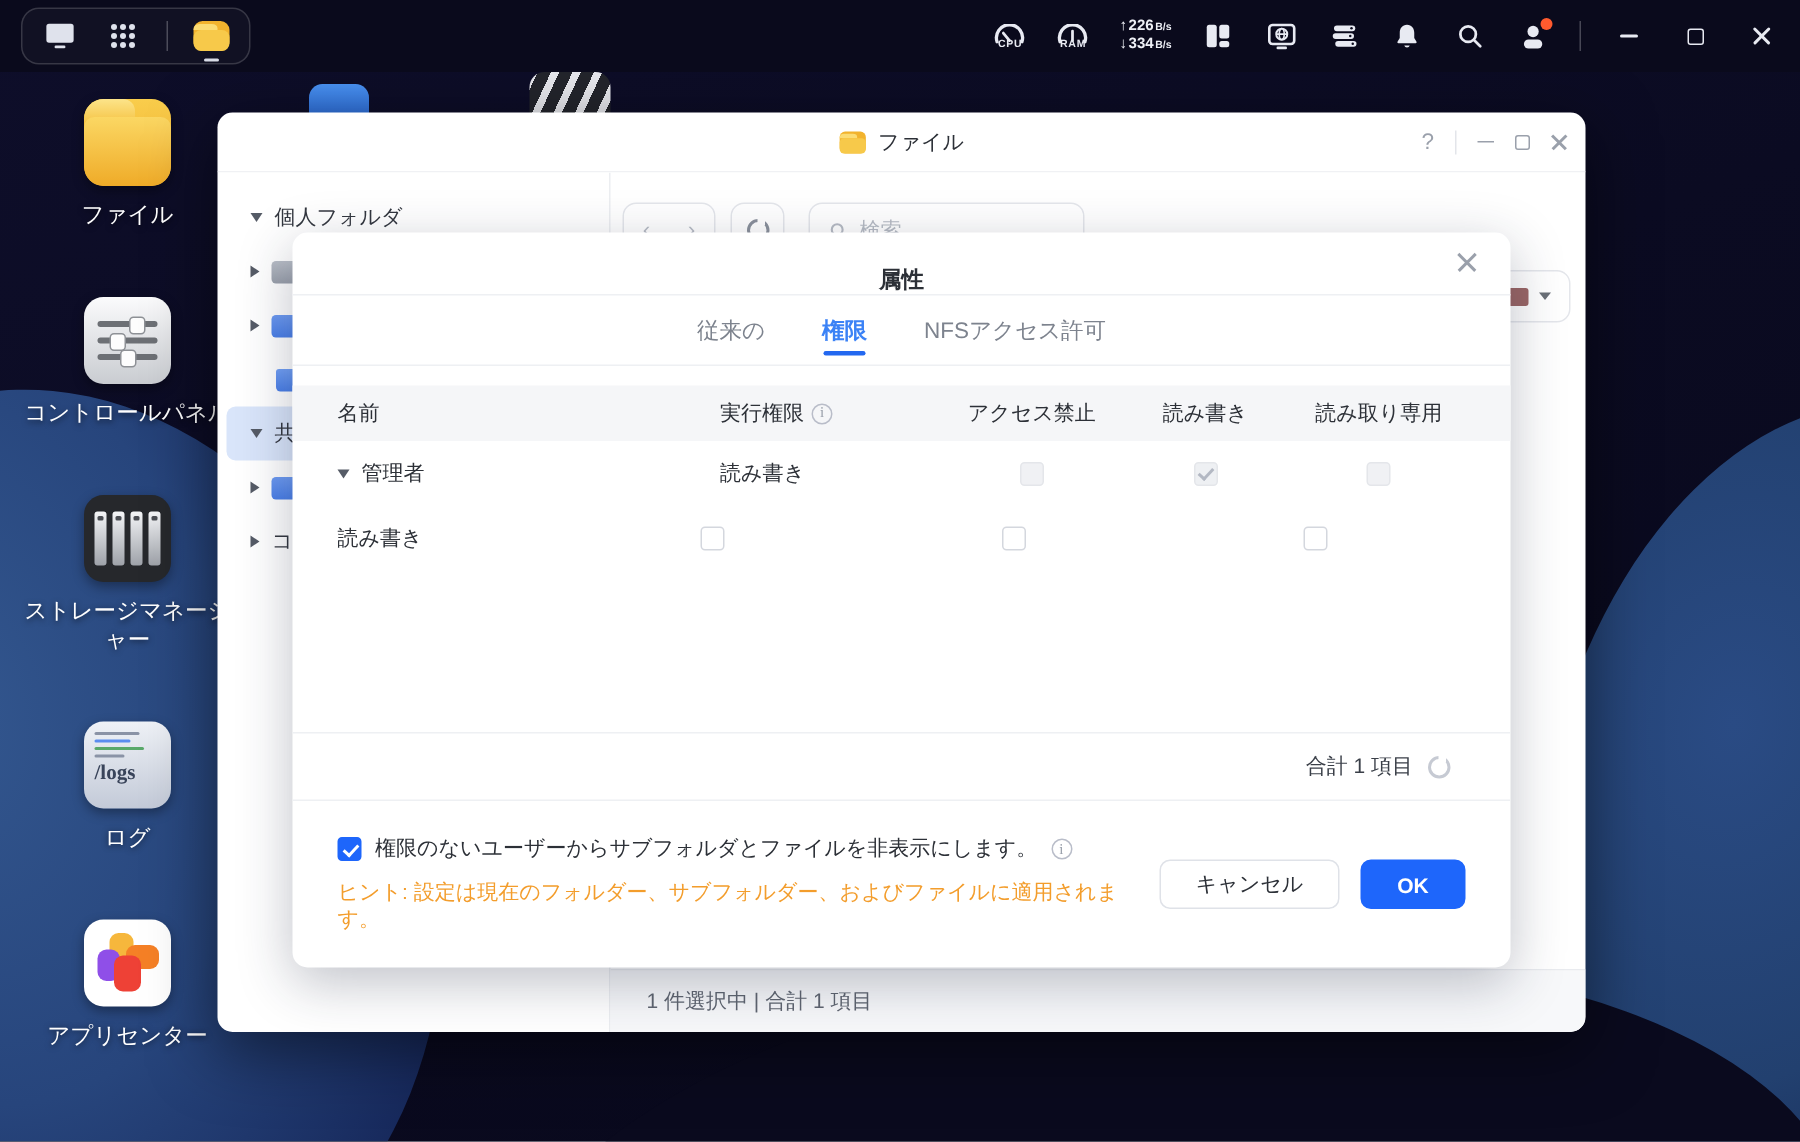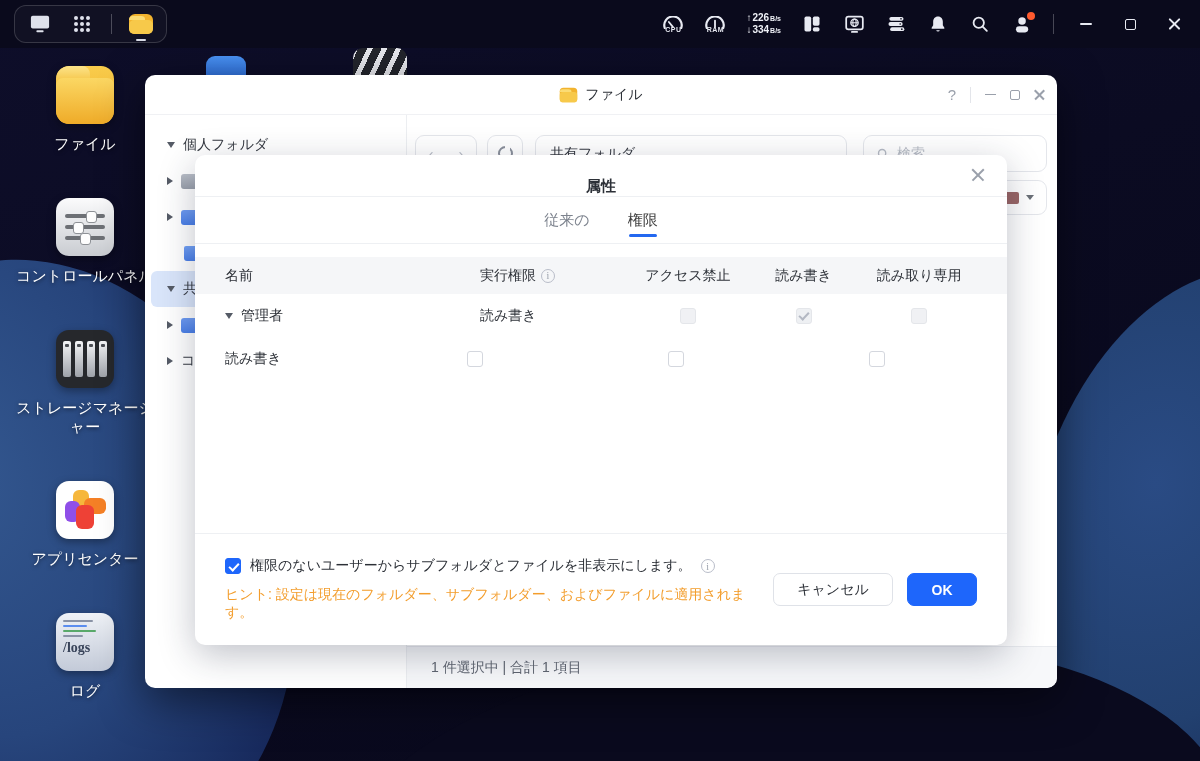--- a/index.html
+++ b/index.html
@@ -139,21 +139,21 @@
   .dialog { position:absolute; left:195px; top:155px; width:812px; height:490px; z-index:5;
     background:#fff; border-radius:10px; box-shadow:0 10px 36px rgba(30,35,60,.28); display:flex; flex-direction:column; }
   .dlg-header { height:42px; display:flex; align-items:flex-end; justify-content:center; position:relative;
     border-bottom:1px solid #eef0f3; }
   .dlg-title { font-size:15px; font-weight:bold; color:#2c3037; }
   .dlg-close { position:absolute; right:20px; top:11px; width:18px; height:18px; }
   .dlg-close::before,.dlg-close::after { content:""; position:absolute; left:1px; top:8px; width:16px; height:1.6px; background:#9aa0ab; }
   .dlg-close::before { transform:rotate(45deg); } .dlg-close::after { transform:rotate(-45deg); }
   .dlg-tabs { height:47px; display:flex; align-items:center; justify-content:center; gap:38px; border-bottom:1px solid #eef0f3; }
   .tab { font-size:15px; color:#7d838e; position:relative; height:100%; display:flex; align-items:center; }
-  .tab.active { color:#404040; font-weight:normal; }
+  .tab.active { color:#3b82f6; font-weight:bold; }
   .tab.active::after { content:""; position:absolute; bottom:6px; left:50%; transform:translateX(-50%);
     width:28px; height:3px; border-radius:2px; background:#2368f0; }
 
   .ptable { margin-top:13px; }
   .prow { display:flex; align-items:center; padding:0 30px; }
   .phead { height:37px; background:#f5f6f8; font-size:14px; color:#2c3037; }
   .pbody-row { height:43px; font-size:14px; color:#2c3037; }
   .col-name { flex:0 0 255px; display:flex; align-items:center; gap:8px; }
   .col-exec { flex:0 0 150px; display:flex; align-items:center; gap:5px; }
   .col-chk { flex:1; display:flex; align-items:center; justify-content:center; }
@@ -340,37 +340,37 @@
   <div class="d-item">
     <div class="tile tile-sm">
       <span class="drive"></span>
       <span class="drive"></span>
       <span class="drive"></span>
       <span class="drive"></span>
     </div>
     <div class="d-label">ストレージマネージャー</div>
   </div>
   <div class="d-item">
-    <div class="tile tile-app">
-      <span class="app-shape app-y"></span>
-      <span class="app-shape app-o"></span>
-      <span class="app-shape app-p"></span>
-      <span class="app-shape app-r"></span>
-    </div>
-    <div class="d-label">アプリセンター</div>
-  </div>
-  <div class="d-item">
     <div class="tile tile-log">
       <div class="log-line log-l1"></div>
       <div class="log-line log-l2"></div>
       <div class="log-line log-l3"></div>
       <div class="log-line log-l4"></div>
       <div class="log-text">/logs</div>
     </div>
     <div class="d-label">ログ</div>
+  </div>
+  <div class="d-item">
+    <div class="tile tile-app">
+      <span class="app-shape app-y"></span>
+      <span class="app-shape app-o"></span>
+      <span class="app-shape app-p"></span>
+      <span class="app-shape app-r"></span>
+    </div>
+    <div class="d-label">アプリセンター</div>
   </div>
 </div>
 
 <div class="window">
   <div class="titlebar">
     <div class="title-center">
       <svg width="19" height="16" viewBox="0 0 26 22">
         <rect x="1" y="1" width="24" height="20" rx="5" fill="#f2b32e"></rect>
         <path d="M1 7 Q1 3 5 3 h8 q4 0 4 3 v1 z" fill="#fbdc74"></path>
         <rect x="1" y="7" width="24" height="14" rx="4" fill="#f7c94a"></rect>
@@ -425,23 +425,20 @@
     <div class="main">
       <div class="toolbar">
         <div class="tb-row1">
           <div class="nav-group">
             <span class="chev">‹</span>
             <span class="chev">›</span>
           </div>
           <div class="tb-btn">
             <span class="refresh gap" style="border-color:#8a909b;"></span>
           </div>
-          <div class="addr">
-            <span>共有フォルダ</span>
-          </div>
           <div class="searchbox">
             <svg width="14" height="14" viewBox="0 0 24 24">
               <circle cx="10.5" cy="10.5" r="6.2" fill="none" stroke="#b6bbc4" stroke-width="2.4"></circle>
               <line x1="15.2" y1="15.2" x2="20.5" y2="20.5" stroke="#b6bbc4" stroke-width="2.4" stroke-linecap="round"></line>
             </svg>
             <span>検索</span>
           </div>
         </div>
         <div class="tb-row2">
           <div class="viewdrop">
@@ -460,20 +457,21 @@
 
 <div class="dialog">
   <div class="dlg-header">
     <span class="dlg-title">属性</span>
     <span class="dlg-close"></span>
   </div>
 
   <div class="dlg-tabs">
     <span class="tab">従来の</span>
     <span class="tab active">権限</span>
+    <span class="tab">NFSアクセス許可</span>
   </div>
 
   <div class="ptable">
     <div class="prow phead">
       <div class="col-name">
         <span>名前</span>
       </div>
       <div class="col-exec">
         <span>実行権限</span>
         <span class="info-i"></span>
@@ -519,20 +517,24 @@
           <span class="cb cb-unchecked"></span>
         </div>
       <div class="col-chk">
           <span class="cb cb-unchecked"></span>
         </div>
     </div>
   </div>
 
   <div class="dlg-fill"></div>
 
+  <div class="dlg-stats">
+    <span>合計 1 項目</span>
+    <span class="refresh gap"></span>
+  </div>
 
   <div class="dlg-footer">
     <div class="foot-left">
       <div class="hide-row">
         <span class="cb cb-checked"></span>
         <span>権限のないユーザーからサブフォルダとファイルを非表示にします。</span>
         <span class="info-i"></span>
       </div>
       <div class="hint">ヒント: 設定は現在のフォルダー、サブフォルダー、およびファイルに適用されます。</div>
     </div>

